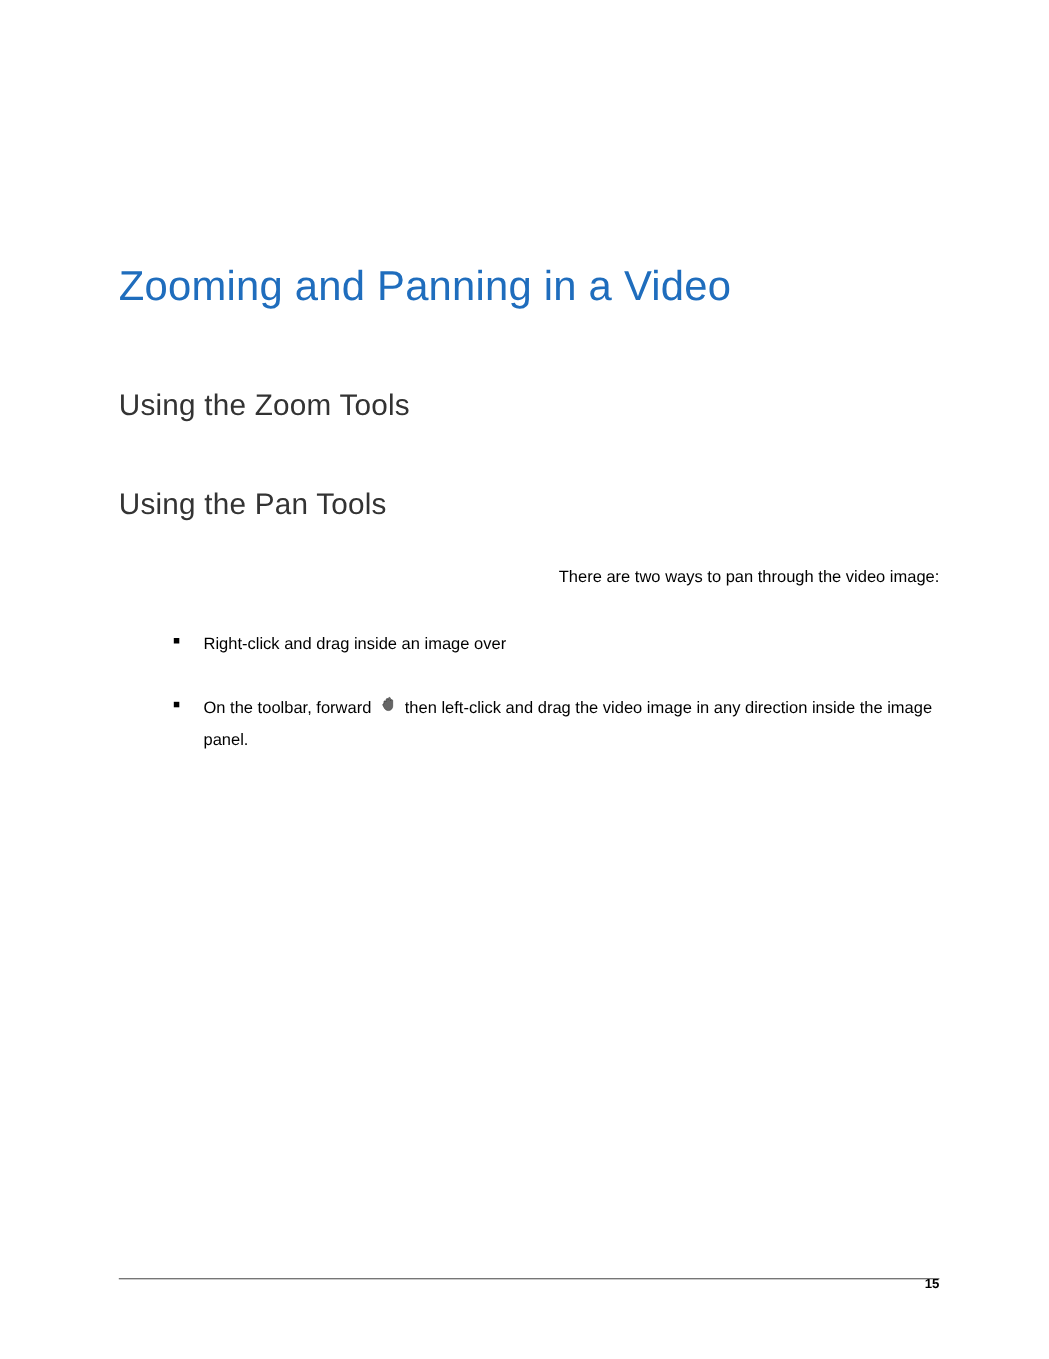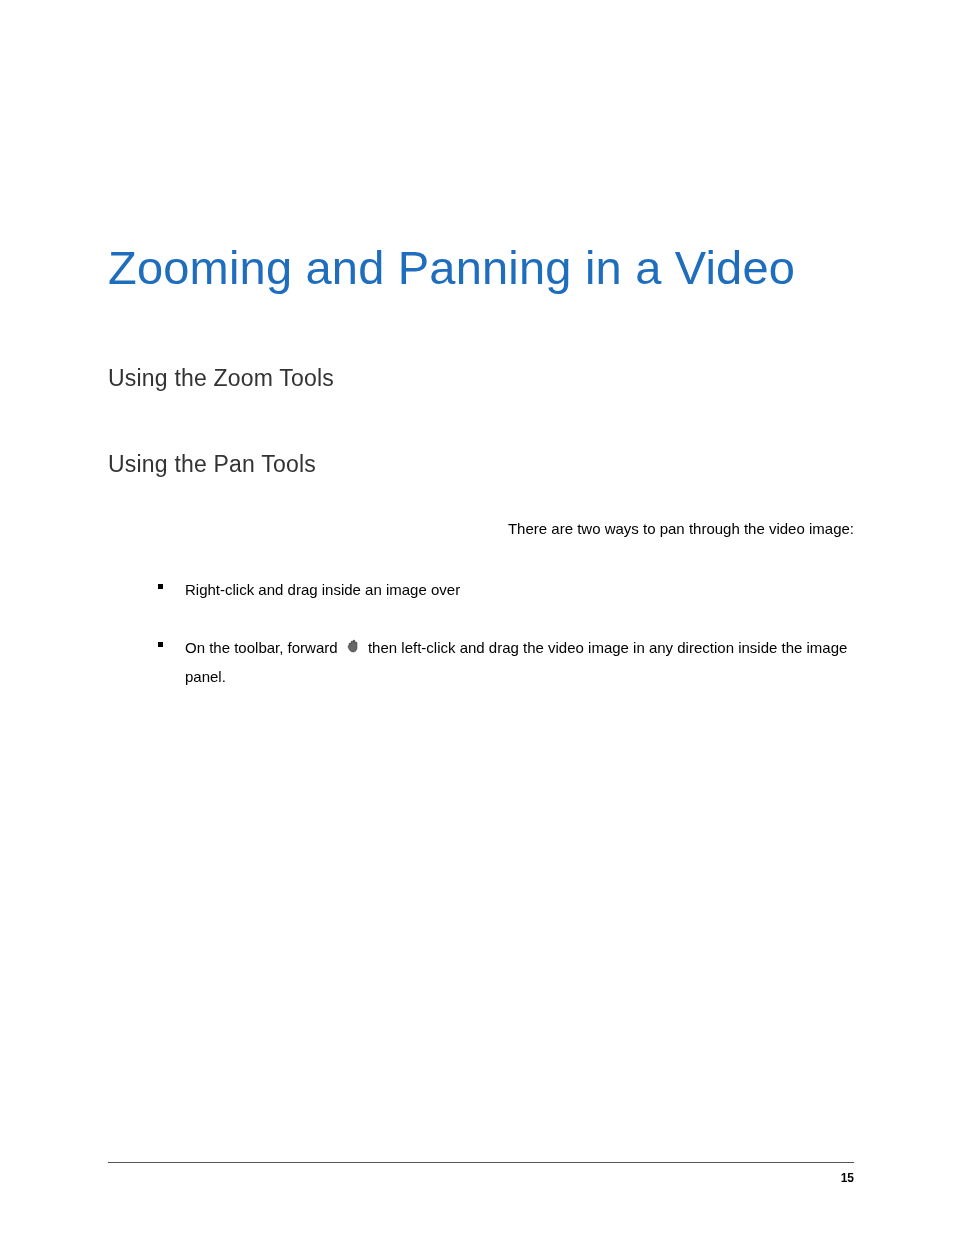--- a/index.html
+++ b/index.html
@@ -11,34 +11,34 @@
       width: 954px;
       height: 1235px;
       background: #ffffff;
       font-family: Arial, Helvetica, sans-serif;
       position: relative;
     }
     .page {
       padding: 240px 100px 0 108px;
     }
     .main-title {
-      font-size: 47px;
+      font-size: 38px;
       font-weight: 400;
       color: #1f6dbd;
       margin-bottom: 70px;
       letter-spacing: 0.2px;
     }
     .intro-text {
       font-size: 15px;
       color: #000000;
       margin-bottom: 52px;
       line-height: 1.5;
     }
     .section-heading {
-      font-size: 23px;
+      font-size: 27px;
       font-weight: 400;
       color: #333333;
       margin-bottom: 40px;
       letter-spacing: 0.2px;
     }
     .section-heading.second {
       margin-top: 59px;
       margin-bottom: 40px;
     }
     .list-container {
@@ -77,21 +77,21 @@
     }
     .footer-line {
       position: absolute;
       bottom: 72px;
       left: 108px;
       right: 100px;
       border-top: 1px solid #555555;
     }
     .page-number {
       position: absolute;
-      bottom: 50px;
+      bottom: 61px;
       right: 100px;
       font-size: 12px;
       font-weight: bold;
       color: #000000;
     }
   </style>
 </head>
 <body>
 
 <div class="page">

